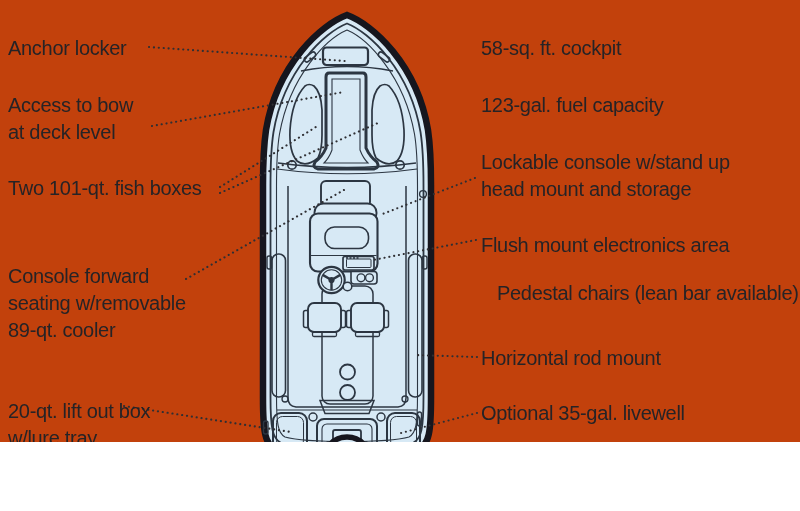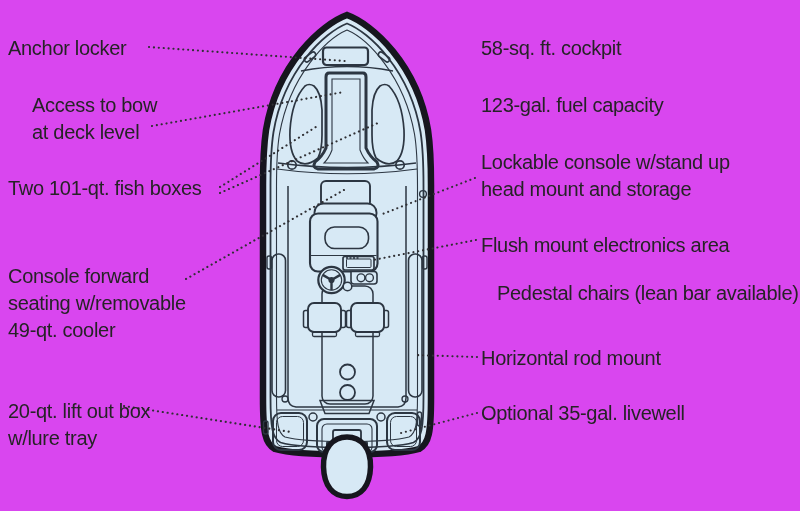--- a/index.html
+++ b/index.html
@@ -1,19 +1,19 @@
 <!DOCTYPE html>
 <html><head>
 <meta charset="utf-8">
 <style>
   html,body{margin:0;padding:0;background:#ffffff;}
   .stage{
     position:relative;
-    width:800px;height:511px;
-    background:#d946ef;
+    width:800px;height:442px;
+    background:#c2410c;
     overflow:hidden;
     font-family:"Liberation Sans", sans-serif;
   }
   .stage svg{position:absolute;left:0;top:0;}
   .callout{
     position:absolute;
     font-size:20px;
     line-height:27px;
     letter-spacing:-0.3px;
     color:#262326;
@@ -137,26 +137,26 @@
       <path d="M186,279 L344,190"></path>
       <path d="M124,406 L291,432"></path>
       <path d="M475,178 L380,215"></path>
       <path d="M476,240 L373,260"></path>
       <path d="M477,357 L414,355"></path>
       <path d="M477,413 L401,433"></path>
     </g>
   </svg>
 
   <div class="callout nowrap" style="left:8px;top:35px;">Anchor locker</div>
-  <div class="callout" style="left:8px;top:92px;margin-left:24px;">Access to bow
+  <div class="callout" style="left:8px;top:92px;">Access to bow
 at deck level</div>
   <div class="callout nowrap" style="left:8px;top:175px;">Two 101-qt. fish boxes</div>
   <div class="callout" style="left:8px;top:263px;">Console forward
 seating w/removable
-49-qt. cooler</div>
+89-qt. cooler</div>
   <div class="callout" style="left:8px;top:372px;margin-top:26px;">20-qt. lift out box
 w/lure tray</div>
 
   <div class="callout nowrap" style="left:481px;top:35px;">58-sq. ft. cockpit</div>
   <div class="callout nowrap" style="left:481px;top:92px;">123-gal. fuel capacity</div>
   <div class="callout" style="left:481px;top:149px;">Lockable console w/stand up
 head mount and storage</div>
   <div class="callout nowrap" style="left:481px;top:232px;">Flush mount electronics area</div>
   <div class="callout nowrap" style="left:481px;top:280px;margin-left:16px;">Pedestal chairs (lean bar available)</div>
   <div class="callout nowrap" style="left:481px;top:345px;">Horizontal rod mount</div>

